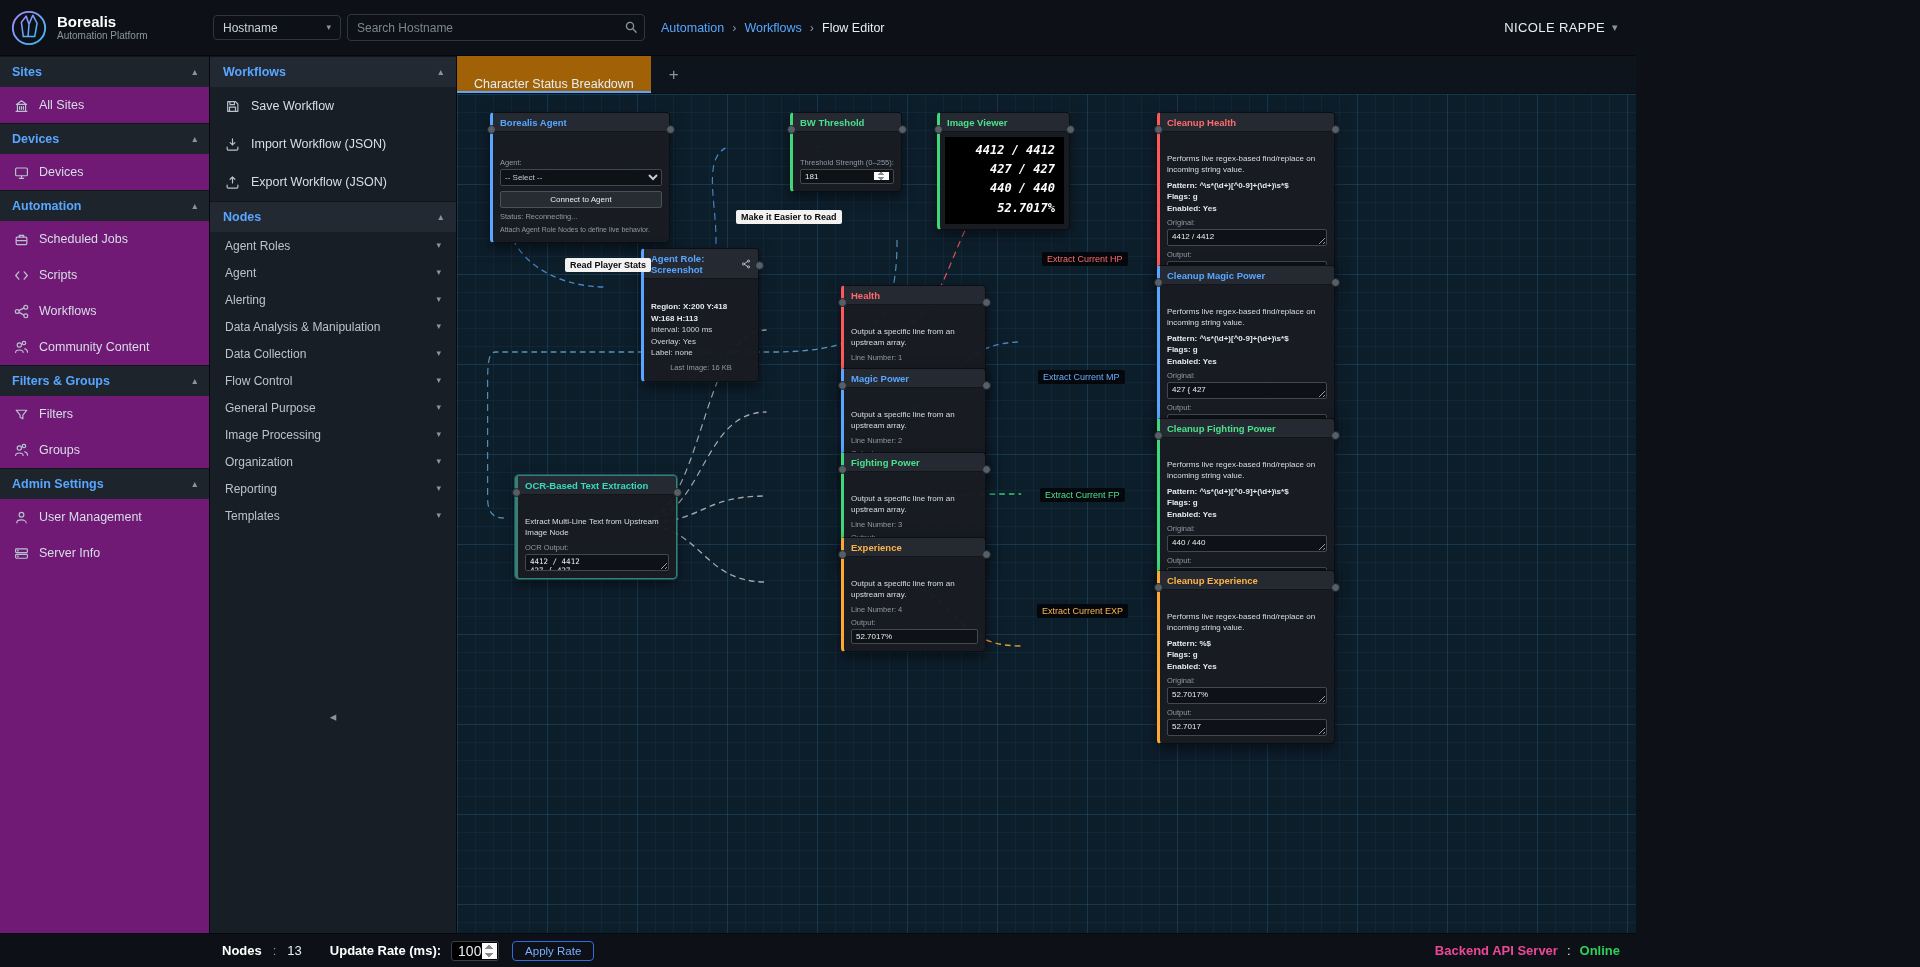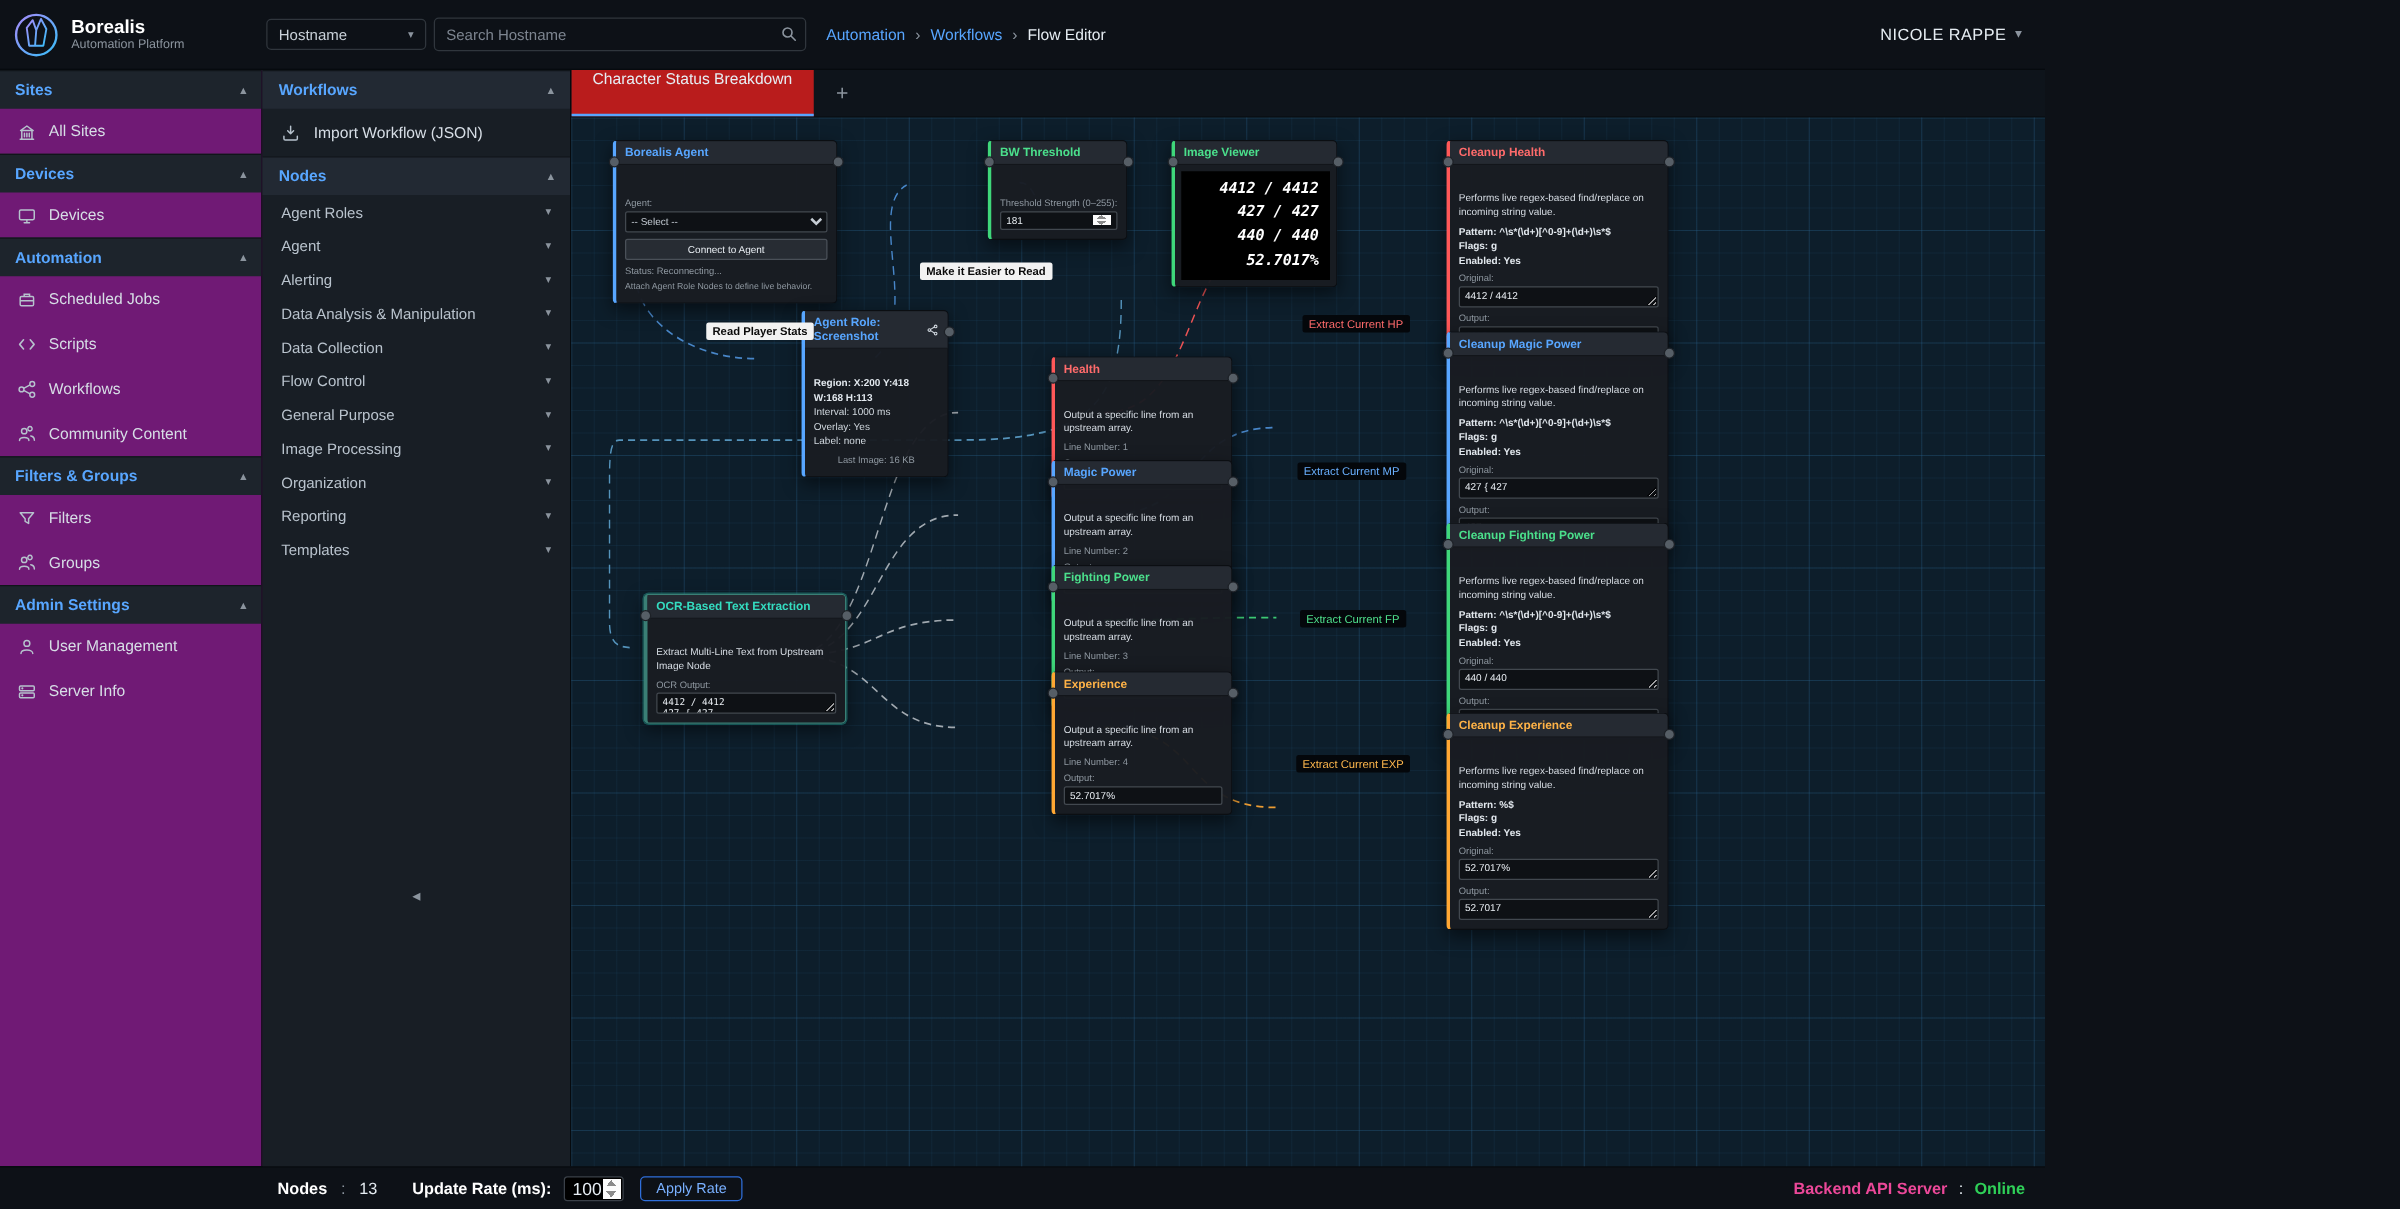--- a/index.html
+++ b/index.html
@@ -40,21 +40,21 @@
   .panel-header{display:flex;justify-content:space-between;align-items:center;height:31px;padding:0 13px;
     background:#222933;color:#58a6ff;font-size:12.5px;font-weight:700;border-top:1px solid #10151a;cursor:pointer;}
   .panel-action{display:flex;align-items:center;gap:11px;height:38px;padding:0 15px;color:#d7dee6;font-size:12.5px;cursor:pointer;}
   .panel-cat{display:flex;justify-content:space-between;align-items:center;height:27px;padding:0 15px;
     color:#b9c3cd;font-size:12px;cursor:pointer;}
   .collapse-row{position:absolute;left:0;right:0;bottom:202px;height:30px;display:flex;align-items:center;
     justify-content:center;color:#8b949e;font-size:13px;cursor:pointer;}
 
   .content{flex:1;display:flex;flex-direction:column;min-width:0;}
   .tabbar{height:38px;flex:none;background:#0e141b;display:flex;align-items:stretch;border-bottom:1px solid #0a0e13;}
-  .tab{display:flex;align-items:flex-start;padding:0 17px;font-size:12.5px;color:#e6edf3;background:#b91c1c;
+  .tab{display:flex;align-items:flex-end;padding:0 17px;font-size:12.5px;color:#e6edf3;background:#a16207;
     border-bottom:2px solid #58a6ff;cursor:pointer;}
   .tab-add{width:46px;display:flex;align-items:center;justify-content:center;color:#8b949e;font-size:17px;cursor:pointer;}
 
   
   .canvas{flex:1;position:relative;overflow:hidden;background-color:#0d1e2b;
     background-image:
       linear-gradient(rgba(46,113,160,.22) 1px, transparent 1px),
       linear-gradient(90deg, rgba(46,113,160,.22) 1px, transparent 1px),
       linear-gradient(rgba(46,113,160,.10) 1px, transparent 1px),
       linear-gradient(90deg, rgba(46,113,160,.10) 1px, transparent 1px);
@@ -292,24 +292,40 @@
     </nav>
 
     <nav class="panel">
       <div class="panel-header">
         <span>Workflows</span>
         <span class="chev">▴</span>
       </div>
       <div class="panel-action">
         <span class="side-icon">
           <svg class="ic" viewBox="0 0 14 14" width="15" height="15">
+              <path d="M2.5 2.5 h7.3 L12 4.7 V11.5 H2.5 Z M4.6 2.5 v2.8 h4.2 V2.5 M4.2 11.5 V7.6 h5.6 v3.9" fill="none" stroke="currentColor" stroke-width="1.1" stroke-linejoin="round"></path>
+            </svg>
+        </span>
+        <span>Save Workflow</span>
+      </div>
+      <div class="panel-action">
+        <span class="side-icon">
+          <svg class="ic" viewBox="0 0 14 14" width="15" height="15">
               <path d="M7 1.8 v5.6 M4.8 5.2 L7 7.4 L9.2 5.2 M2 9.4 v1.8 a1 1 0 0 0 1 1 h8 a1 1 0 0 0 1 -1 V9.4" fill="none" stroke="currentColor" stroke-width="1.1" stroke-linecap="round" stroke-linejoin="round"></path>
             </svg>
         </span>
         <span>Import Workflow (JSON)</span>
+      </div>
+      <div class="panel-action">
+        <span class="side-icon">
+          <svg class="ic" viewBox="0 0 14 14" width="15" height="15">
+              <path d="M7 7.4 V1.8 M4.8 4 L7 1.8 L9.2 4 M2 9.4 v1.8 a1 1 0 0 0 1 1 h8 a1 1 0 0 0 1 -1 V9.4" fill="none" stroke="currentColor" stroke-width="1.1" stroke-linecap="round" stroke-linejoin="round"></path>
+            </svg>
+        </span>
+        <span>Export Workflow (JSON)</span>
       </div>
 
       <div class="panel-header">
         <span>Nodes</span>
         <span class="chev">▴</span>
       </div>
       <div class="panel-cat">
         <span>Agent Roles</span>
         <span class="chev">▾</span>
       </div>

